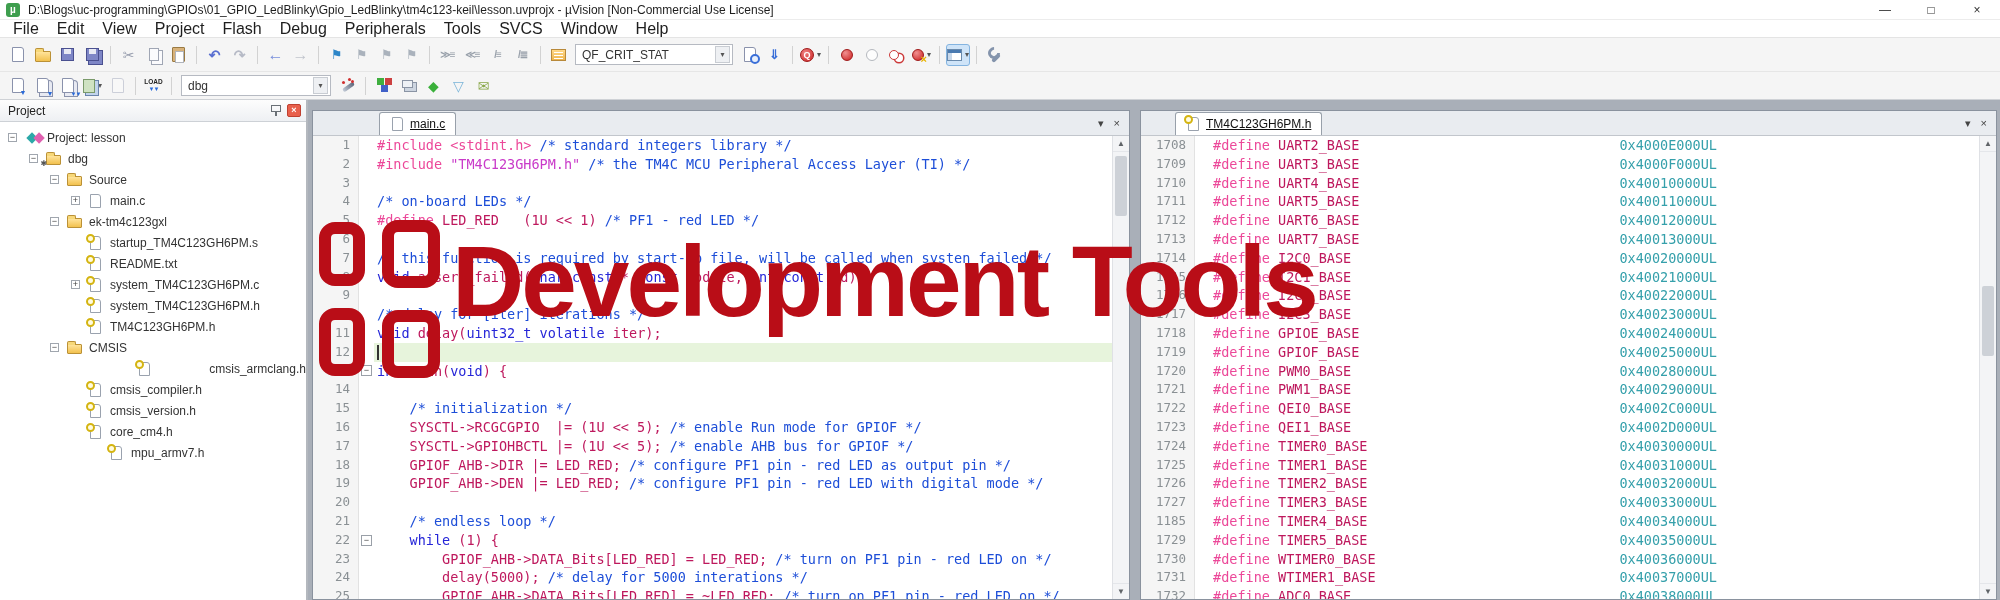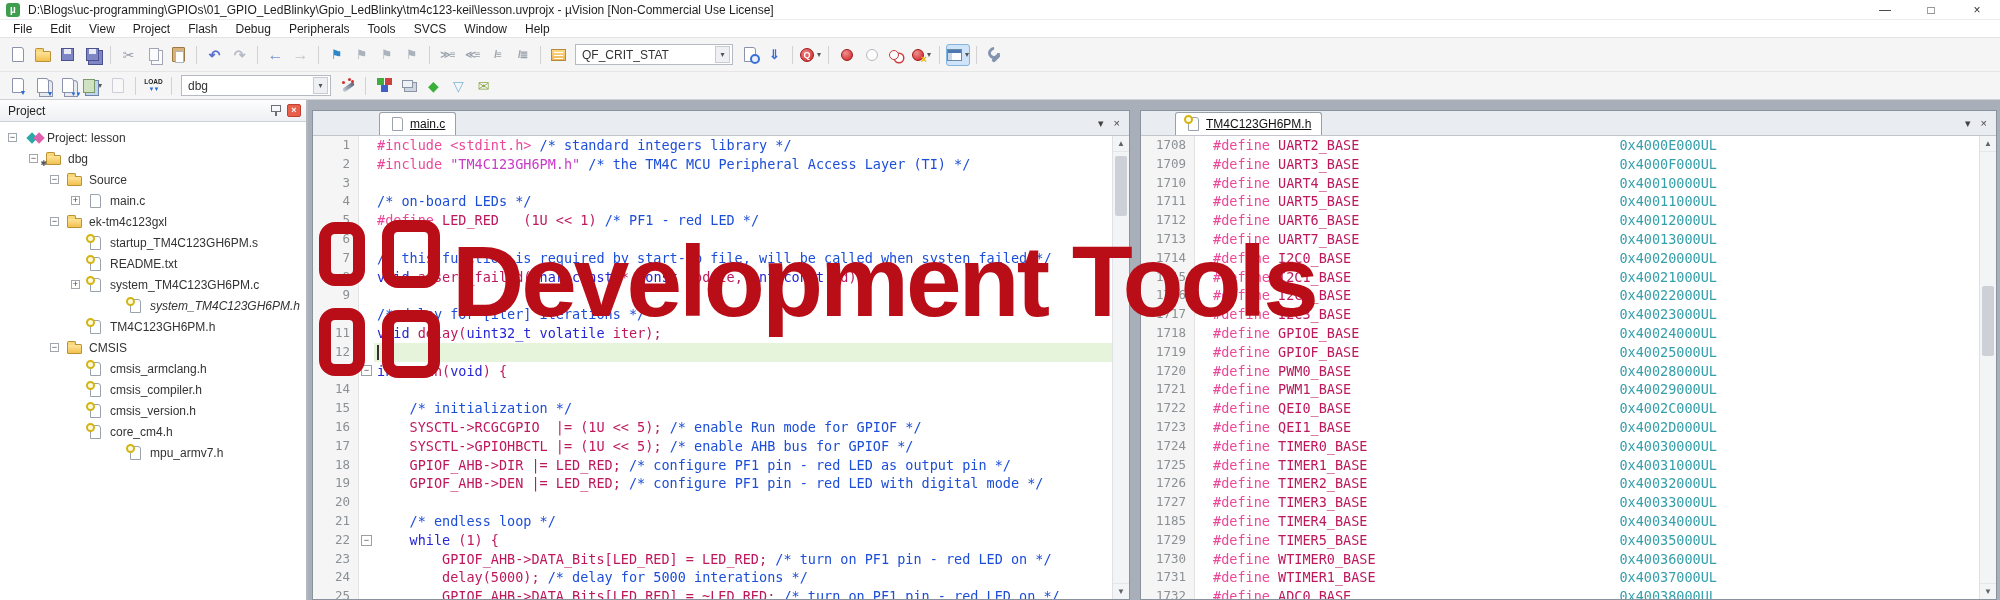--- a/index.html
+++ b/index.html
@@ -13,21 +13,21 @@
   .app-icon{width:14px;height:14px;margin:0 8px 0 6px;background:#3e9e4e;border-radius:3px;
             color:#fff;font-size:10px;font-weight:bold;display:flex;align-items:center;justify-content:center}
   .title-text{font-size:12px;color:#1e1e1e;white-space:nowrap}
   .win-controls{margin-left:auto;display:flex;height:100%}
   .win-btn{width:46px;height:100%;display:flex;align-items:center;justify-content:center;
            font-size:12px;color:#333}
 
   
   .menubar{position:absolute;left:0;top:20px;right:0;height:18px;background:#fff;
            display:flex;align-items:center;padding-left:4px;border-bottom:1px solid #e4e4e4}
-  .menu-item{padding:0 9px;font-size:12px;color:#1e1e1e}
+  .menu-item{padding:0 9px;font-size:16px;color:#1e1e1e}
 
   
   .tb{position:absolute;left:0;right:0;display:flex;align-items:center;background:#f5f5f5;padding-left:5px}
   .tb1{top:38px;height:34px;border-bottom:1px solid #e6e6e6}
   .tb2{top:72px;height:28px;border-bottom:1px solid #cfd2d6}
   .tbsep{width:1px;height:18px;background:#d2d2d2;margin:0 5px;flex:none}
   .ic{min-width:23px;height:22px;display:inline-flex;align-items:center;justify-content:center;
       position:relative;margin:0 1px;border-radius:3px;font-size:14px;flex:none}
   .ic i{font-style:normal;display:flex;align-items:center;justify-content:center;position:relative}
   .ic .dd{font-size:8px;color:#555;margin-left:3px}
@@ -411,42 +411,42 @@
           </span>
           <span>README.txt</span>
         </div>
         <div class="trow" style="padding-left: 71px;">
           <span class="texp">+</span>
           <span class="tico t-keydoc">
             <i></i>
           </span>
           <span>system_TM4C123GH6PM.c</span>
         </div>
-        <div class="trow" style="padding-left: 111px; font-style: italic;">
+        <div class="trow" style="padding-left: 71px;">
           <span class="tspc"></span>
           <span class="tico t-keydoc">
             <i></i>
           </span>
           <span>system_TM4C123GH6PM.h</span>
         </div>
         <div class="trow" style="padding-left: 71px;">
           <span class="tspc"></span>
           <span class="tico t-keydoc">
             <i></i>
           </span>
           <span>TM4C123GH6PM.h</span>
         </div>
         <div class="trow" style="padding-left: 50px;">
           <span class="texp">−</span>
           <span class="tico t-folder">
             <i></i>
           </span>
           <span>CMSIS</span>
         </div>
-        <div class="trow" style="padding-left: 71px;">
+        <div class="trow" style="padding-left: 71px; justify-content: space-between;">
           <span class="tspc"></span>
           <span class="tico t-keydoc">
             <i></i>
           </span>
           <span>cmsis_armclang.h</span>
         </div>
         <div class="trow" style="padding-left: 71px;">
           <span class="tspc"></span>
           <span class="tico t-keydoc">
             <i></i>
@@ -460,21 +460,21 @@
           </span>
           <span>cmsis_version.h</span>
         </div>
         <div class="trow" style="padding-left: 71px;">
           <span class="tspc"></span>
           <span class="tico t-keydoc">
             <i></i>
           </span>
           <span>core_cm4.h</span>
         </div>
-        <div class="trow" style="padding-left: 92px; margin-left: 19px;">
+        <div class="trow" style="padding-left: 92px;">
           <span class="tspc"></span>
           <span class="tico t-keydoc">
             <i></i>
           </span>
           <span>mpu_armv7.h</span>
         </div>
       </div>
   </div>
 
   <div class="ed ed-left">

